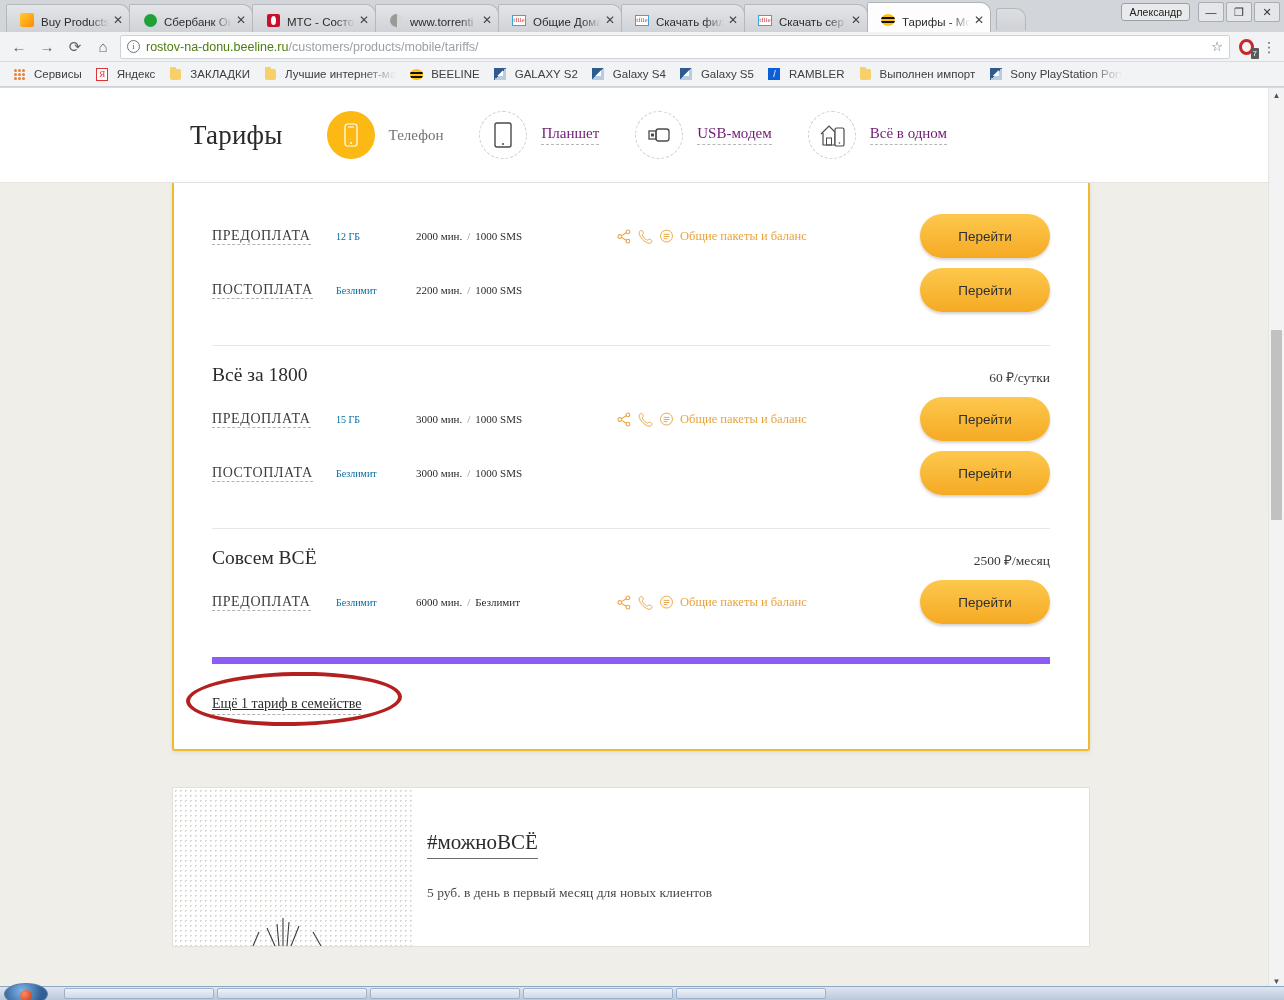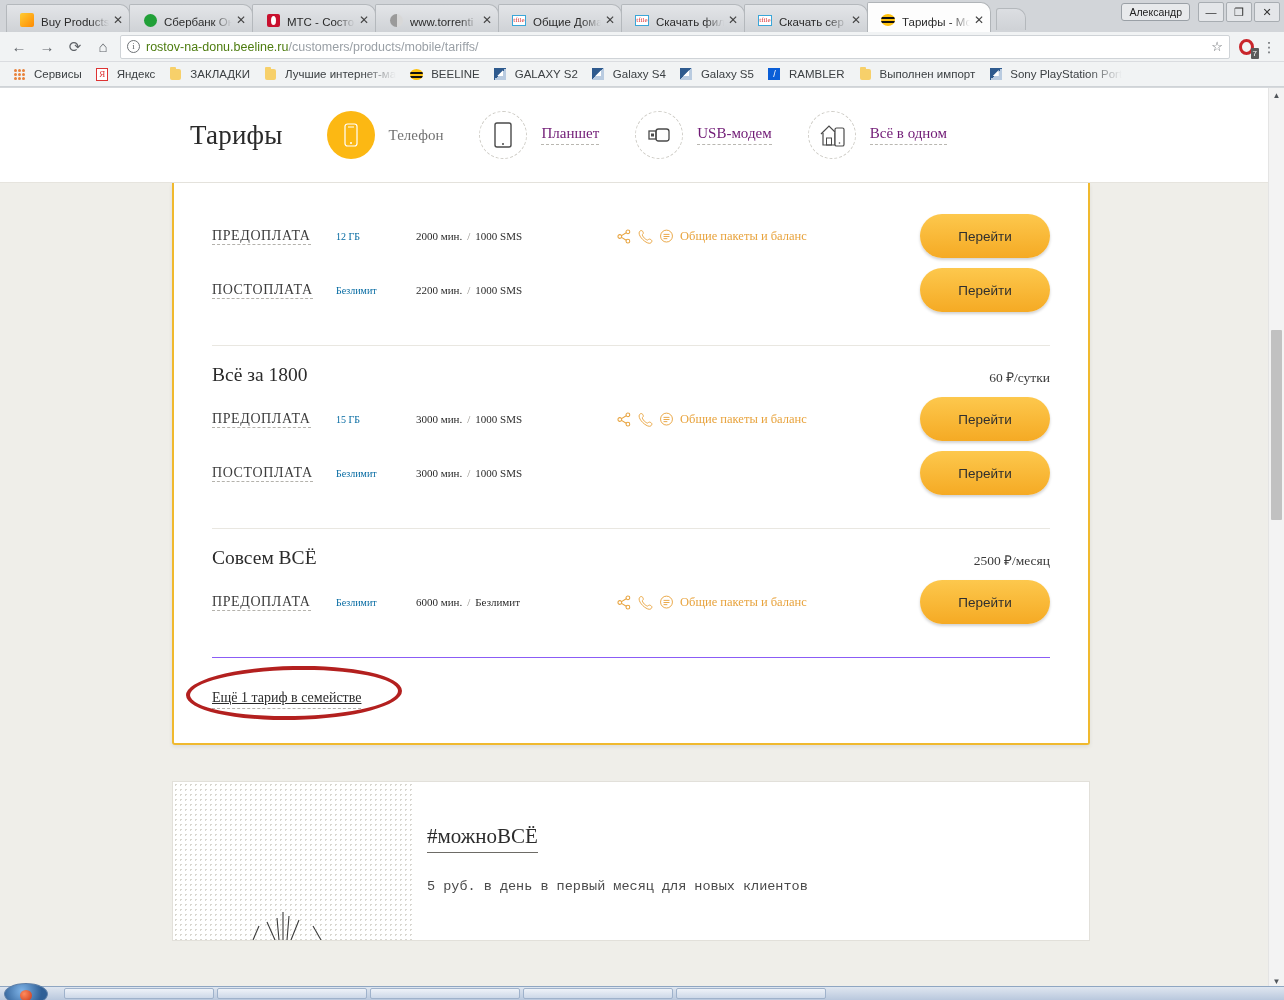--- a/index.html
+++ b/index.html
@@ -253,21 +253,21 @@
     position: relative;
     margin: 0 178px 0 172px;
     background: #fff;
     border: 2px solid #f0b92e;
     border-top: none;
     border-radius: 0 0 3px 3px;
     padding: 0 38px;
     box-shadow: 0 2px 4px rgba(0,0,0,.07);
   }
   .grp { border-bottom: 1px solid #e9e7e1; padding: 18px 0 32px; }
-  .grp:last-of-type { border-bottom: 1px solid #8b5cf6; }
+  .grp:last-of-type { border-bottom: 7px solid #8b5cf6; }
   .grp.first { padding-top: 22px; }
 
   .grp-head {
     display: flex; align-items: flex-end;
     justify-content: space-between;
     margin-bottom: 10px;
   }
   .grp-name {
     font-family: "Liberation Serif", serif;
     font-size: 19.5px;
@@ -372,21 +372,21 @@
   .promo-title {
     font-family: "Liberation Serif", serif;
     font-size: 21px;
     color: #2b2b2b;
     border-bottom: 1.5px solid #6d6b66;
     display: inline-block;
     padding-bottom: 3px;
   }
   .promo-sub {
     margin-top: 26px;
-    font-family: Liberation Mono, monospace;
+    font-family: Liberation Serif, serif;
     font-size: 13.5px;
     color: #4a4a4a;
   }
 
   
   .vscroll {
     position: absolute; right: 0; top: 88px; bottom: 12px;
     width: 16px; background: #f3f3f3;
     border-left: 1px solid #e4e4e4;
   }

